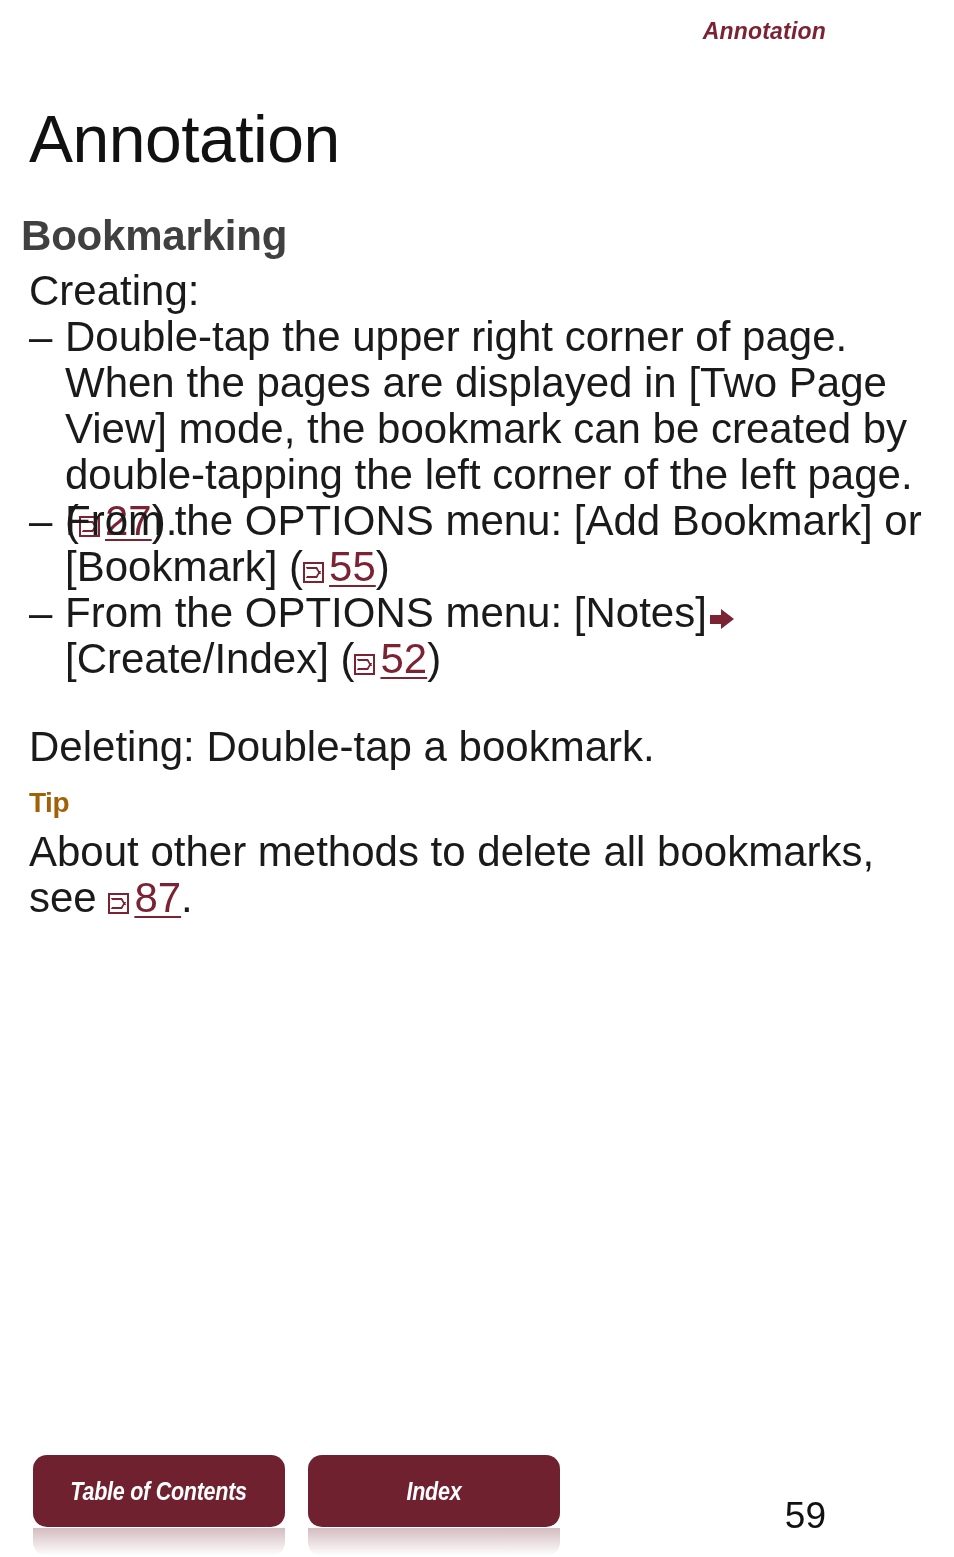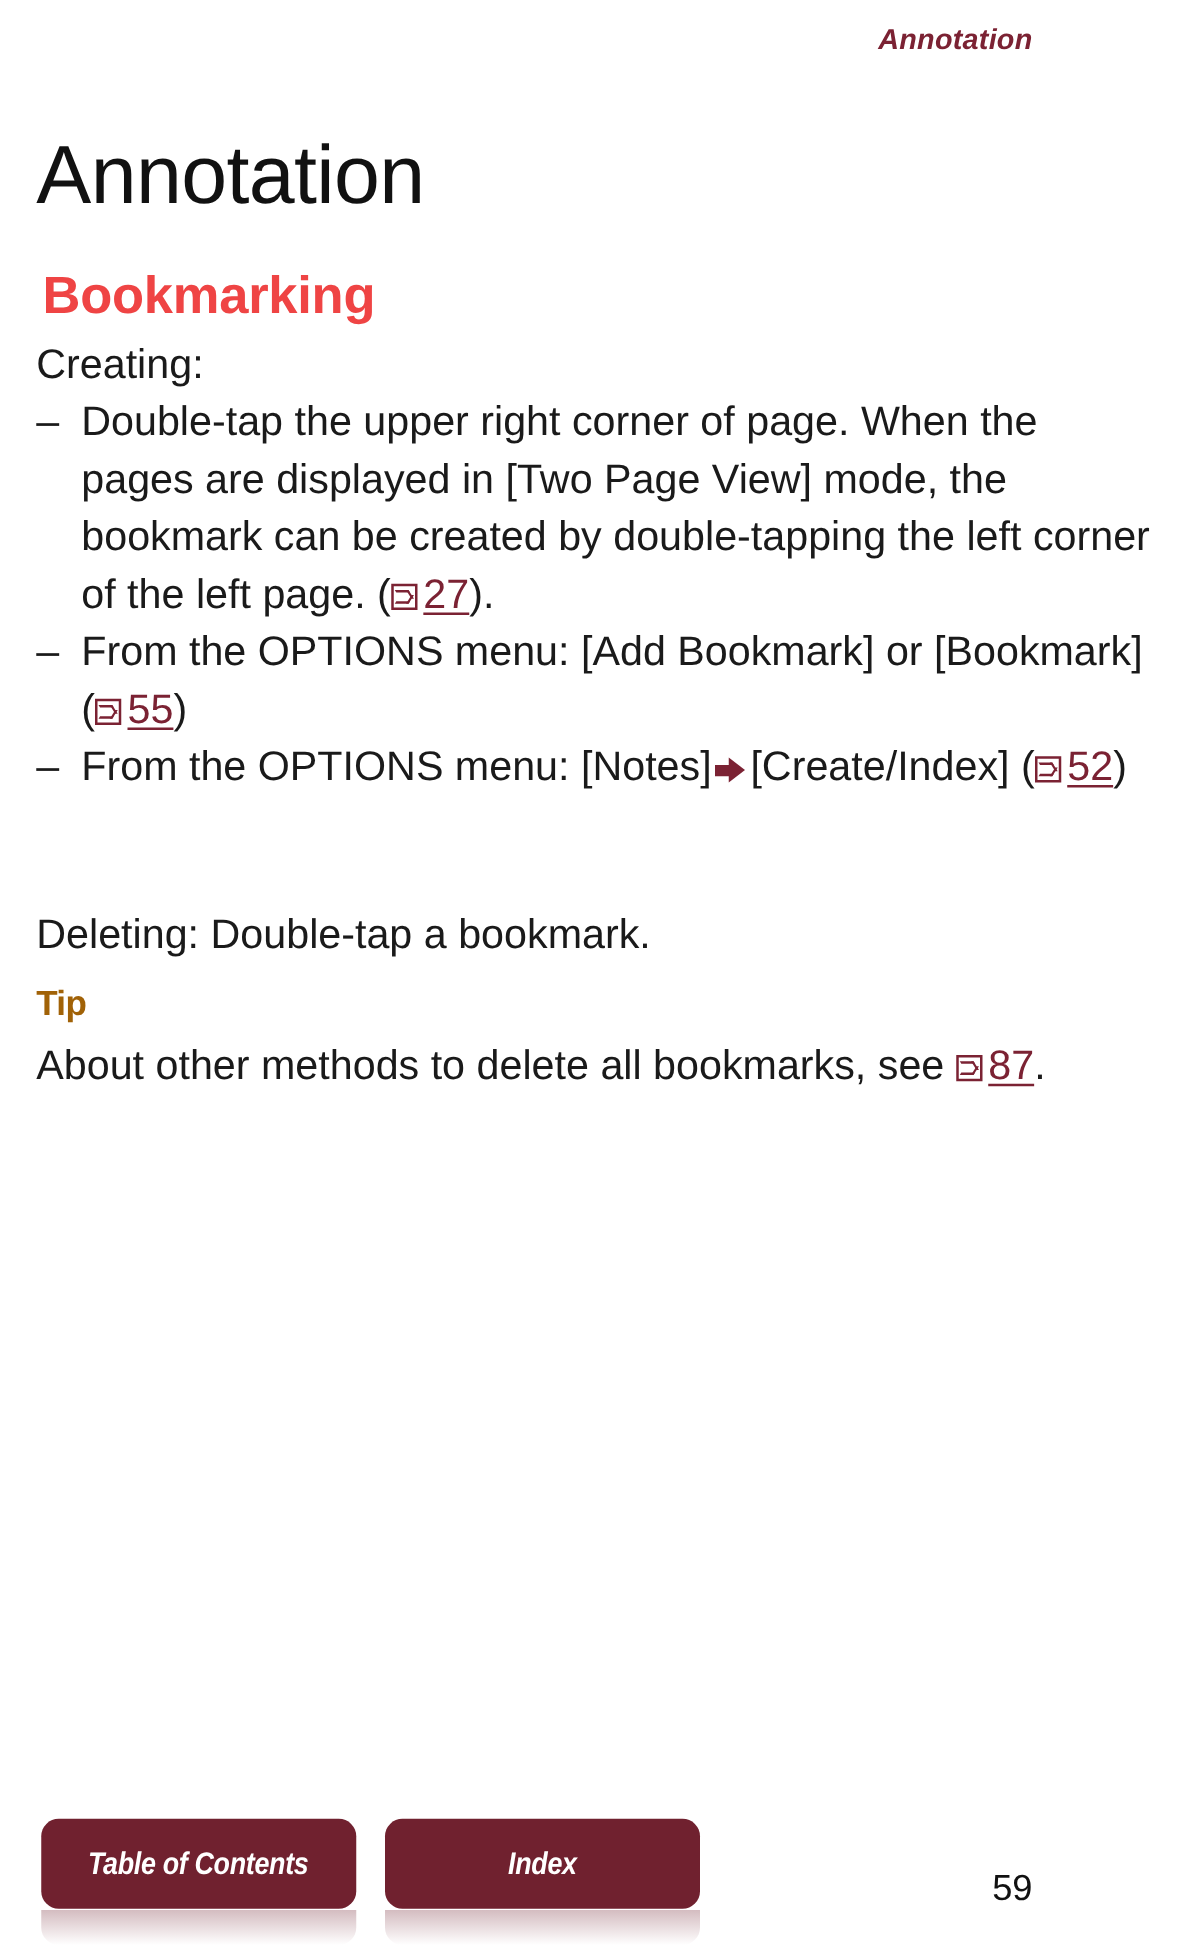--- a/index.html
+++ b/index.html
@@ -44,34 +44,34 @@
     font-size: 66px;
     font-weight: normal;
     line-height: 1;
     letter-spacing: -0.5px;
     color: #111111;
   }
 
   .section-title {
     position: absolute;
     top: 180px;
-    left: 34px;
+    left: 21px;
     font-size: 42px;
     font-weight: bold;
     line-height: 1;
     letter-spacing: -0.2px;
-    color: #ef4444;
+    color: #404040;
   }
 
   
   .body-block {
     position: absolute;
     left: 29px;
     width: 900px;
-    font-size: 33px;
+    font-size: 42px;
     line-height: 46px;
     color: #1a1a1a;
   }
 
   .para {
     margin: 0;
   }
 
   .bullet-item {
     position: relative;
@@ -215,21 +215,21 @@
     background: linear-gradient(to bottom, rgba(112,33,47,0.30), rgba(112,33,47,0.0));
     pointer-events: none;
   }
   #refl-toc { left: 33px;  width: 252px; }
   #refl-index { left: 308px; width: 252px; }
 
   .page-number {
     position: absolute;
     right: 30px;
     top: 1497px;
-    font-size: 29px;
+    font-size: 37px;
     color: #111111;
     line-height: 1;
   }
 </style>
 </head>
 <body>
 
 <div class="page">
 
   <div class="running-header">Annotation</div>

